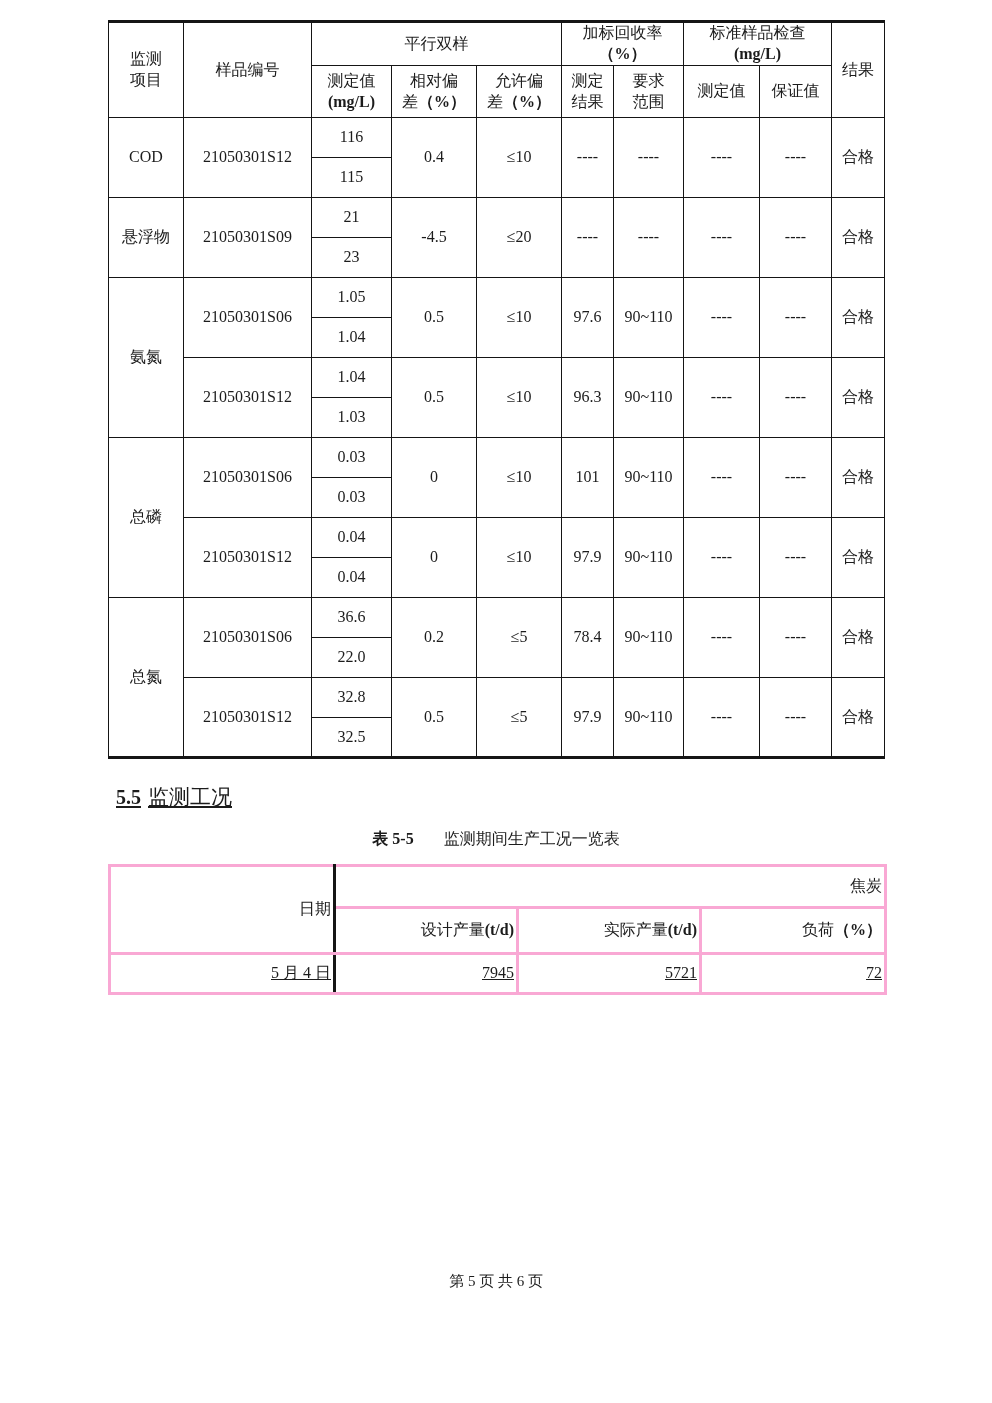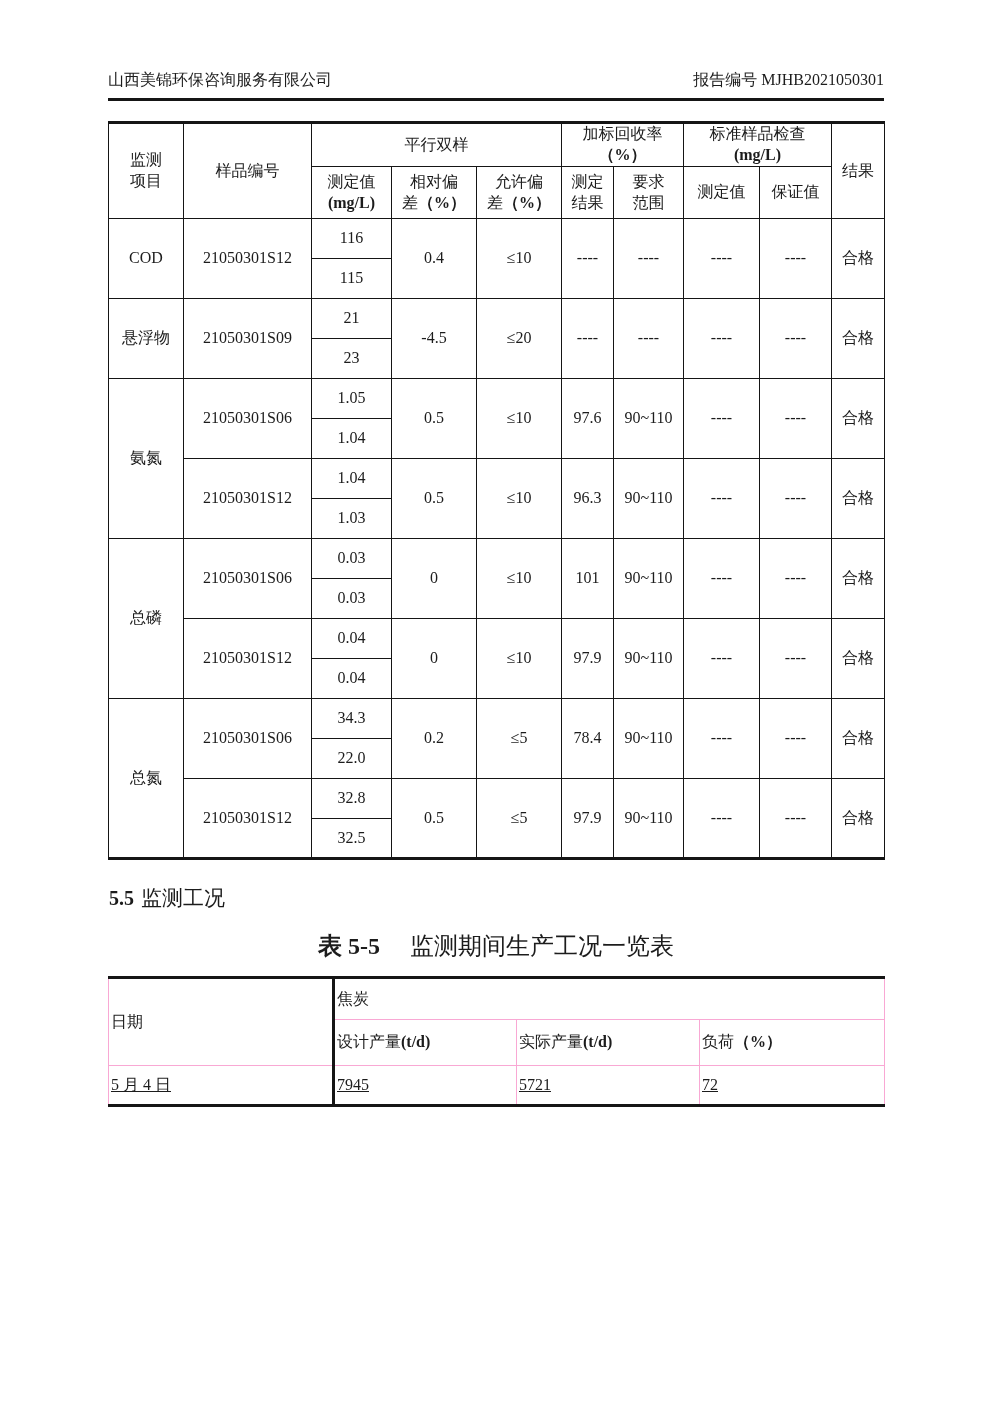--- a/index.html
+++ b/index.html
@@ -26,56 +26,52 @@
     border-top:3px solid #151515; border-bottom:3px solid #151515;
   }
   table.qa th, table.qa td {
     border:1px solid #151515; text-align:center; vertical-align:middle;
     font-weight:normal; padding:0 2px; overflow:hidden;
   }
   table.qa tr.h1 { height:44px; }
   table.qa tr.h2 { height:52px; }
   table.qa tbody tr { height:40px; }
 
-  .sec { margin:24px 0 0 1px; font-size:21px; font-weight:normal; }
+  .sec { margin:24px 0 0 8px; font-size:21px; font-weight:normal;text-decoration:underline; }
   .sec .num { font-weight:bold; margin-right:7px; font-size:20px; }
   .para { margin:20px 0 0 0; font-size:20px; padding-left:52px; }
-  .cap { margin-top:18px; text-align:center; font-size:24px; }
+  .cap { margin-top:18px; text-align:center; font-size:16px; }
   .cap .capno { margin-right:30px; }
 
   table.prod {
     border-collapse:collapse; table-layout:fixed;
     width:776px; margin-top:14px;
     font-size:16px; line-height:1.3;
     border-top:3px solid #151515; border-bottom:3px solid #151515;
   }
   table.prod td {
-    border:1px solid #f9a8d4; text-align:left; vertical-align:middle;
+    border:3px solid #f9a8d4; text-align:right; vertical-align:middle;
     padding:0 2px; overflow:hidden;
   }
   table.prod td.datehead { border-right:3px solid #151515; }
   table.prod tr.p1 { height:42px; }
   table.prod tr.p2 { height:46px;margin-top:40px; }
   table.prod tr.p3 { height:40px;text-decoration:underline; }
 
   .doc-footer {
     position:absolute; left:0; top:1272px; width:992px;
     text-align:center; font-size:15px;
   }
 </style>
 </head>
 <body>
 
 <div class="page">
   <div class="content">
 
-    <div class="doc-header">
-      <span>山西美锦环保咨询服务有限公司</span>
-      <span>报告编号 MJHB2021050301</span>
-    </div>
 
     <table class="qa">
       <colgroup>
         <col style="width:75px">
           <col style="width:128px">
           <col style="width:80px">
         <col style="width:85px">
           <col style="width:85px">
           <col style="width:52px">
         <col style="width:70px">
@@ -195,21 +191,21 @@
           <td rowspan="2">----</td>
           <td rowspan="2">合格</td>
         </tr>
         <tr>
           <td>0.04</td>
         </tr>
 
         <tr>
           <td rowspan="4">总氮</td>
           <td rowspan="2">21050301S06</td>
-          <td>34.3</td>
+          <td>36.6</td>
           <td rowspan="2">0.2</td>
           <td rowspan="2">≤5</td>
           <td rowspan="2">78.4</td>
           <td rowspan="2">90~110</td>
           <td rowspan="2">----</td>
           <td rowspan="2">----</td>
           <td rowspan="2">合格</td>
         </tr>
         <tr>
           <td>22.0</td>
@@ -261,13 +257,14 @@
           <td class="datehead">5 月 4 日</td>
           <td>7945</td>
           <td>5721</td>
           <td>72</td>
         </tr>
       </tbody>
     </table>
 
   </div>
 
+  <div class="doc-footer">第 5 页 共 6 页</div>
 </div>
 
 </body></html>

